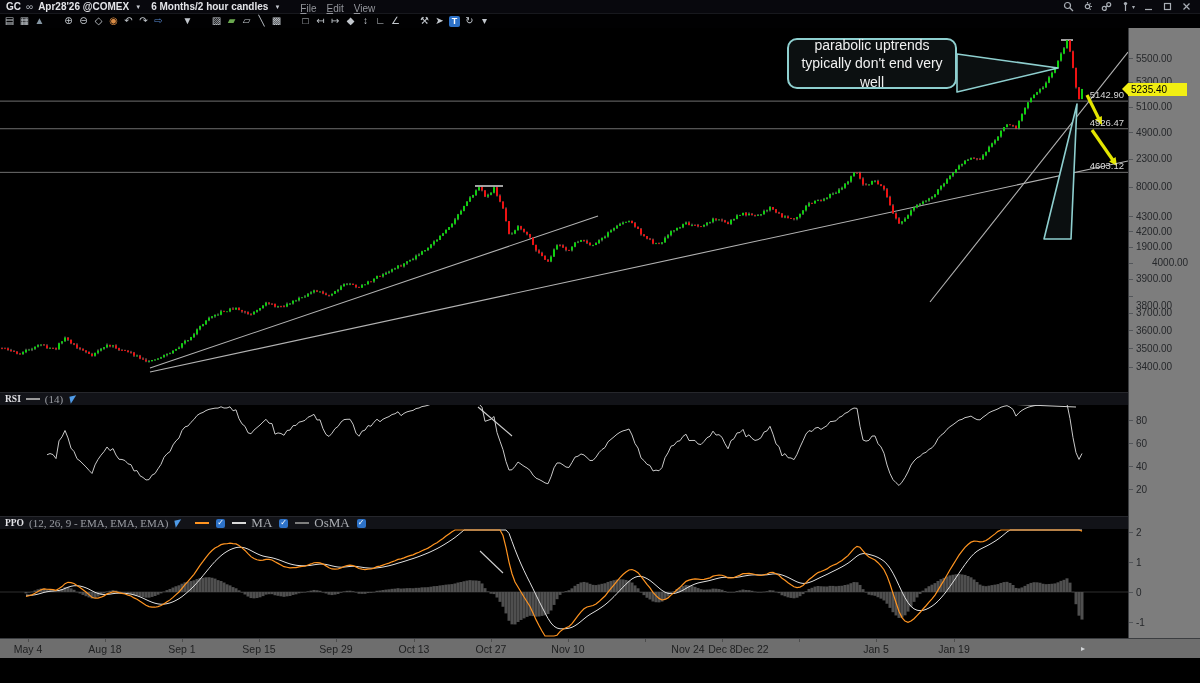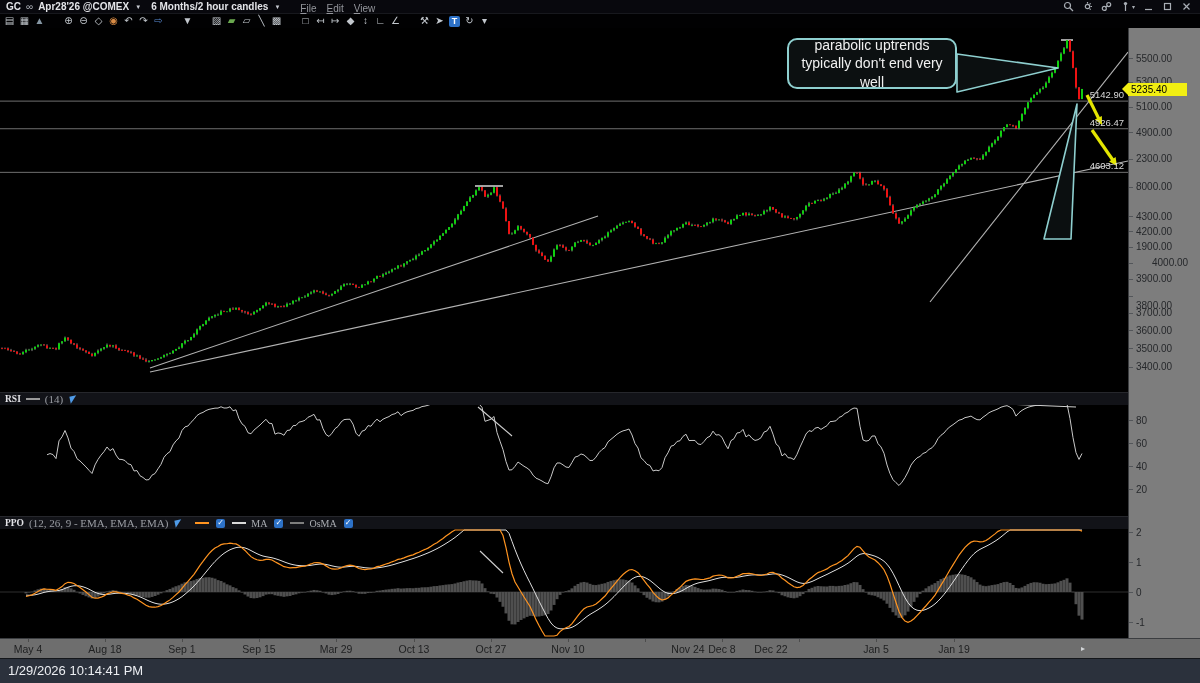--- a/index.html
+++ b/index.html
@@ -33,21 +33,21 @@
         font-size:10px;line-height:13px;padding-left:3px;z-index:4;}
   #ptag::before{content:"";position:absolute;left:-6px;top:0;border-top:6.5px solid transparent;border-bottom:6.5px solid transparent;border-right:6px solid #f2ef12;}
   .strip{position:absolute;left:0;width:1128px;height:13px;background:#121318;border-top:1px solid #26272c;
          display:flex;align-items:center;gap:5px;padding-left:5px;box-sizing:border-box;z-index:3;font-family:Liberation Serif, serif;}
   .strip .sname{font-size:9.5px;font-weight:bold;color:#e2e2e6;}
   .strip .sparam{font-size:11px;color:#9a9da3;}
   .dash{display:inline-block;width:14px;height:2px;background:#9a9a9a;}
   .study-arrow{width:0;height:0;border-top:7px solid #4f9be8;border-right:7px solid transparent;transform:rotate(-12deg);margin-left:2px;}
   .chk{position:relative;width:9px;height:9px;background:#2d72c8;border-radius:2px;margin:0 2px;}
   .chk::after{content:"\2713";position:absolute;left:1px;top:-1px;color:#fff;font-size:8px;}
-  .leglab{font-size:10px;color:#aaadb2;text-align:right;}
+  .leglab{font-size:13px;color:#aaadb2;text-align:right;}
   
   #xaxis{position:absolute;left:0;top:638px;width:1200px;height:20px;background:#6e6e6e;border-top:1px solid #3b3d40;box-sizing:border-box;}
   .xlab{position:absolute;top:4px;transform:translateX(-50%);font-size:10.5px;color:#1e1f20;white-space:nowrap;}
   .xtick{position:absolute;top:0;width:1px;height:3px;background:#4c4c4c;}
   #xmark{position:absolute;top:5px;font-size:8px;color:#d4d7da;}
   #statusbar{position:absolute;left:0;top:658px;width:1200px;height:25px;background:#2b313c;border-top:1px solid #14161a;box-sizing:border-box;}
   #statusbar span{display:inline-block;margin:4px 0 0 8px;font-size:13px;color:#eceef2;}
   
   .callout{position:absolute;z-index:5;background:rgba(13,17,18,0.94);border:2px solid #8ecfcf;border-radius:10px;
            color:#f0f0f0;font-size:14px;line-height:1.32;text-align:center;display:flex;align-items:center;justify-content:center;
@@ -1342,41 +1342,38 @@
   <div id="xaxis">
       <span class="xtick" style="left: 28px;"></span>
       <span class="xlab" style="left: 28px;">May 4</span>
       <span class="xtick" style="left: 105px;"></span>
       <span class="xlab" style="left: 105px;">Aug 18</span>
       <span class="xtick" style="left: 182px;"></span>
       <span class="xlab" style="left: 182px;">Sep 1</span>
       <span class="xtick" style="left: 259px;"></span>
       <span class="xlab" style="left: 259px;">Sep 15</span>
       <span class="xtick" style="left: 336px;"></span>
-      <span class="xlab" style="left: 336px;">Mar 29</span>
+      <span class="xlab" style="left: 336px;">Sep 29</span>
       <span class="xtick" style="left: 414px;"></span>
       <span class="xlab" style="left: 414px;">Oct 13</span>
       <span class="xtick" style="left: 491px;"></span>
       <span class="xlab" style="left: 491px;">Oct 27</span>
       <span class="xtick" style="left: 568px;"></span>
       <span class="xlab" style="left: 568px;">Nov 10</span>
       <span class="xtick" style="left: 645px;"></span>
       <span class="xlab" style="left: 645px; margin-left: 43px;">Nov 24</span>
       <span class="xtick" style="left: 722px;"></span>
       <span class="xlab" style="left: 722px;">Dec 8</span>
       <span class="xtick" style="left: 799px;"></span>
-      <span class="xlab" style="left: 771px;">Dec 22</span>
+      <span class="xlab" style="left: 752px;">Dec 22</span>
       <span class="xtick" style="left: 876px;"></span>
       <span class="xlab" style="left: 876px;">Jan 5</span>
       <span class="xtick" style="left: 954px;"></span>
       <span class="xlab" style="left: 954px;">Jan 19</span>
       <span id="xmark" style="left: 1081px;">▸</span>
     </div>
 
-  <div id="statusbar">
-    <span>1/29/2026 10:14:41 PM</span>
-  </div>
 
   <div class="callout" id="callout0" style="left: 787px; top: 38px; width: 170px; height: 51px;">
     <span>parabolic uptrends typically don't end very well</span>
   </div>
 
 </div>
 
 </body></html>

